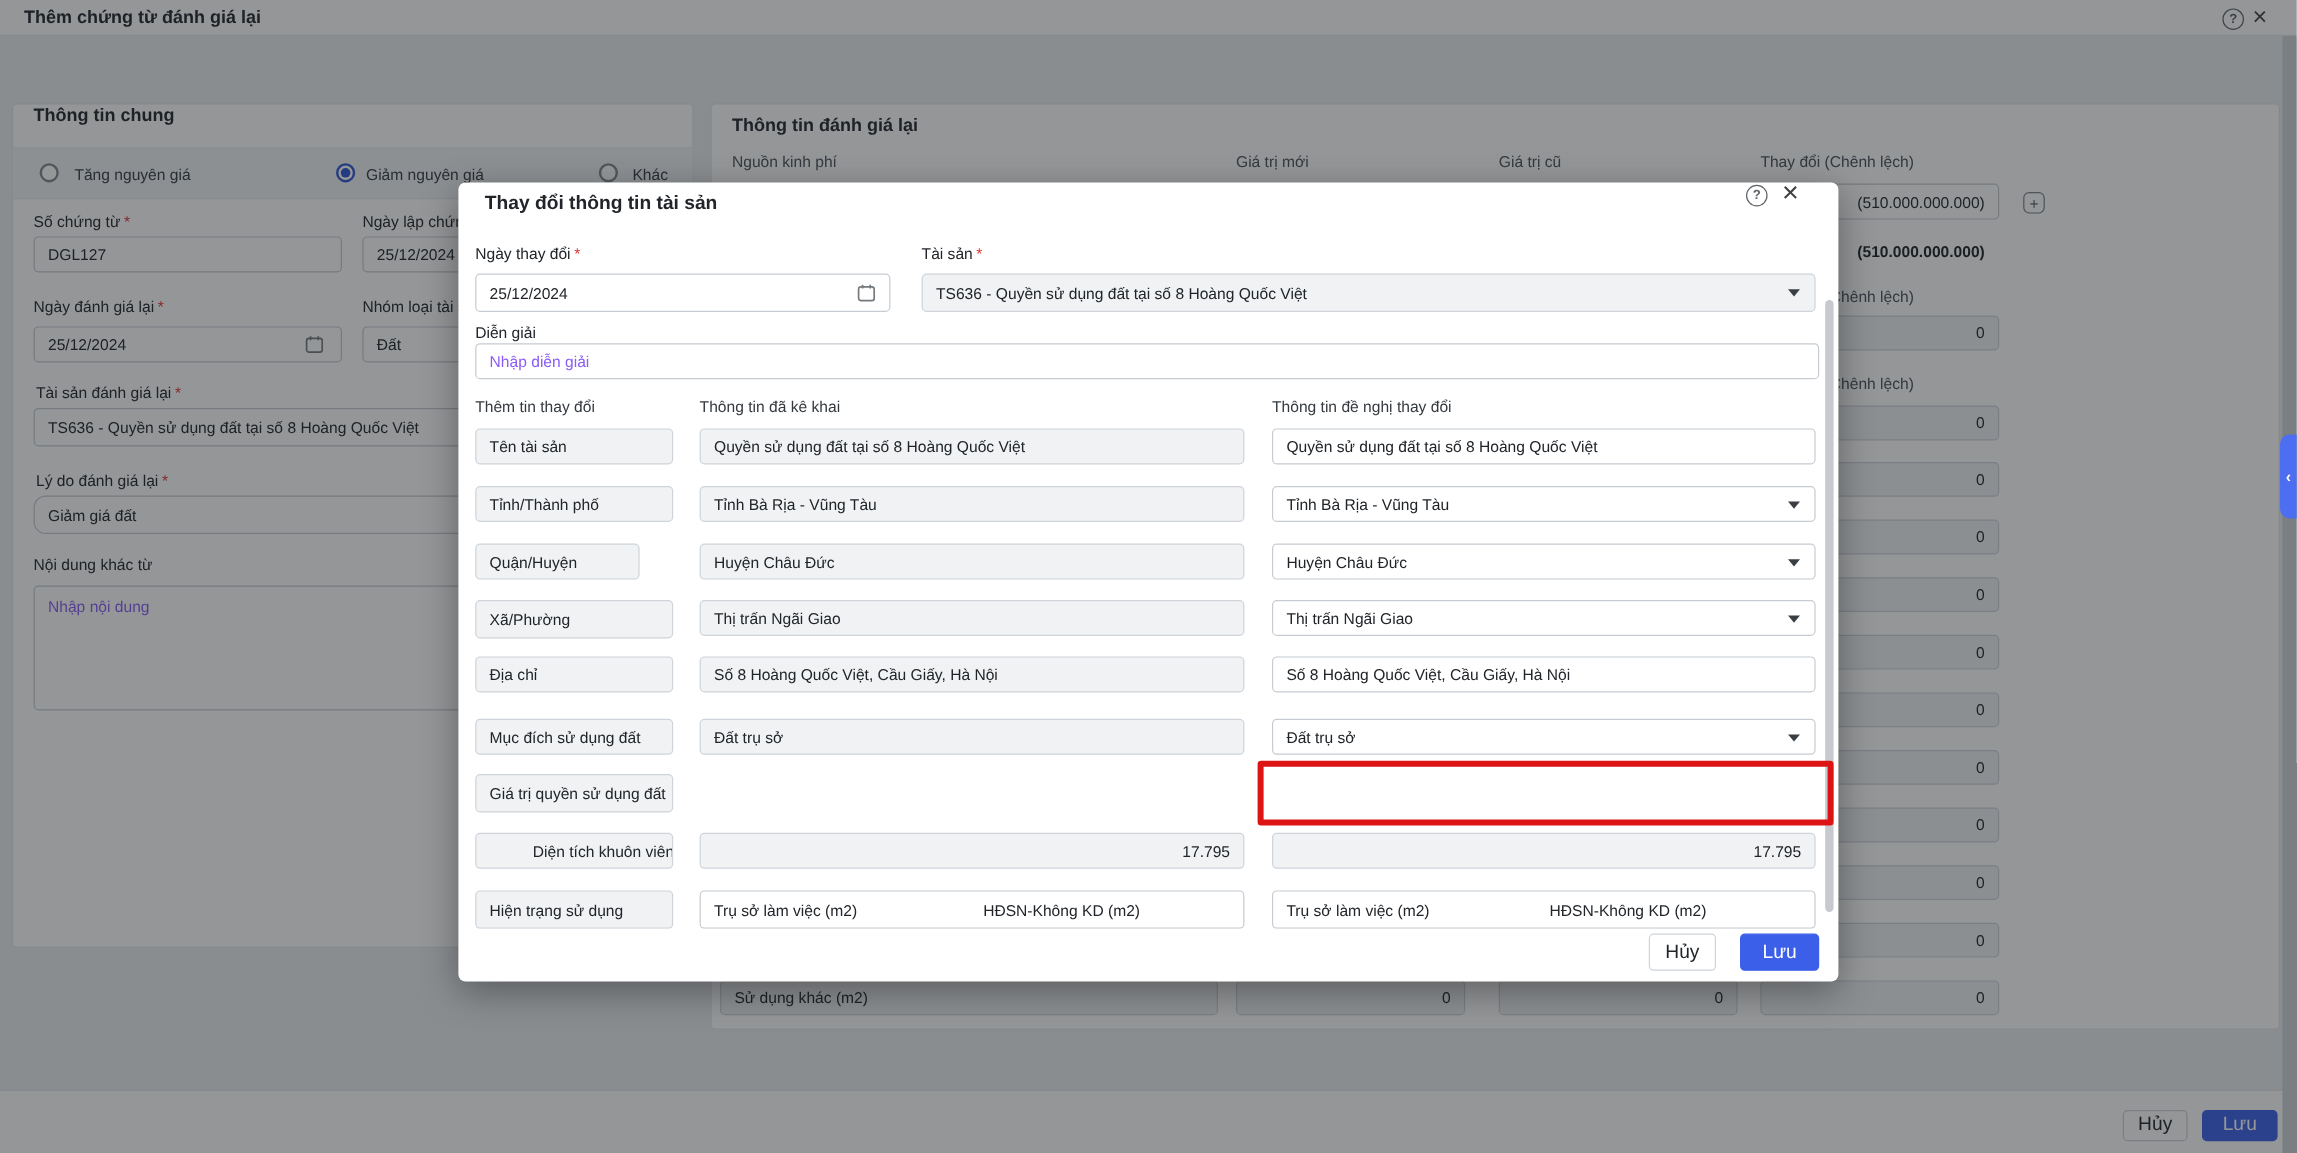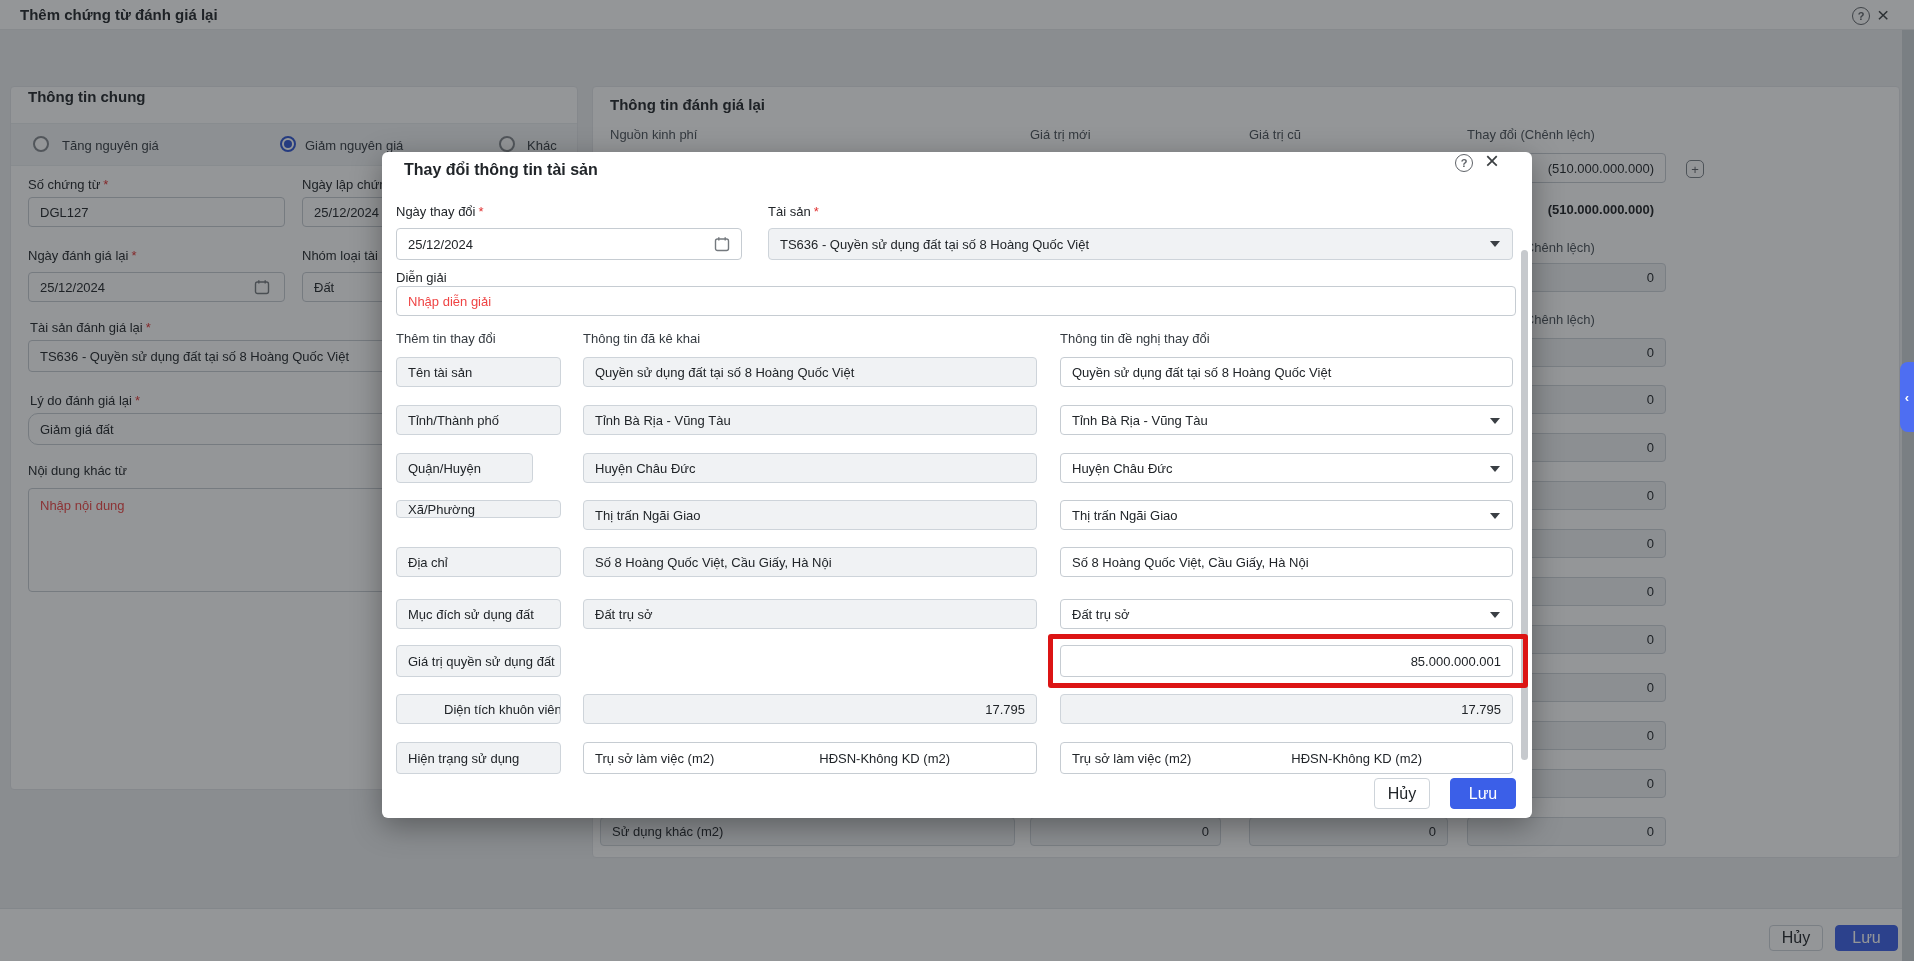--- a/index.html
+++ b/index.html
@@ -17,21 +17,21 @@
   .icon-close{font-size:21px;line-height:18px;color:#3c4043;font-weight:400;}
   
   .card{background:#fff;border:1px solid #e3e5e8;border-radius:4px;}
   .card-title{font-size:15px;font-weight:700;color:#212529;}
   .sec-label{font-size:13px;color:#212529;white-space:nowrap;}
   .req{color:#e03131;margin-left:3px;}
   .inp{background:#fff;border:1px solid #c6ccd2;border-radius:4px;font-size:13px;color:#212529;
     display:flex;align-items:center;padding:0 11px;white-space:nowrap;overflow:hidden;}
   .ro{background:#f0f2f4;border-color:#ced4da;}
   .num{justify-content:flex-end;}
-  .ph{color:#ef4444;}
+  .ph{color:#8b5cf6;}
   .ta{align-items:flex-start;padding-top:9px;}
   
   .radio-band{background:#f1f3f5;border-top:1px solid #e9ecef;border-bottom:1px solid #e9ecef;}
   .radio{width:16px;height:16px;border:2px solid #82878c;border-radius:50%;background:#fff;}
   .radio.sel{border-color:#2e54d1;display:flex;align-items:center;justify-content:center;}
   .radio.sel::after{content:"";width:8px;height:8px;border-radius:50%;background:#2e54d1;}
   .radio-lbl{font-size:13px;color:#343a40;}
   
   .caret{width:0;height:0;border-left:5px solid transparent;border-right:5px solid transparent;border-top:6px solid #3a3f44;}
   .plus-btn{width:18px;height:18px;border:1.5px solid #7a8087;border-radius:5px;color:#5f6368;
@@ -253,21 +253,21 @@
 
   <div class="inner inp ro" style="left:14px;top:301px;width:137px;height:30px;">Quận/Huyện</div>
   <div class="inner inp ro" style="left:201px;top:301px;width:454px;height:30px;">
       <span>Huyện Châu Đức</span>
     </div>
   <div class="inner inp" style="left:678px;top:301px;width:453px;height:30px;">
       <span>Huyện Châu Đức</span>
     </div>
   <div class="inner caret" style="left:1108px;top:314px;"></div>
 
-  <div class="inner inp ro" style="left:14px;top:348px;width:165px;height:18px;">Xã/Phường</div>
+  <div class="inner inp ro" style="left:14px;top:348px;width:165px;height:32px;">Xã/Phường</div>
   <div class="inner inp ro" style="left:201px;top:348px;width:454px;height:30px;">
       <span>Thị trấn Ngãi Giao</span>
     </div>
   <div class="inner inp" style="left:678px;top:348px;width:453px;height:30px;">
       <span>Thị trấn Ngãi Giao</span>
     </div>
   <div class="inner caret" style="left:1108px;top:361px;"></div>
 
   <div class="inner inp ro" style="left:14px;top:395px;width:165px;height:30px;">Địa chỉ</div>
   <div class="inner inp ro" style="left:201px;top:395px;width:454px;height:30px;">
@@ -281,23 +281,20 @@
   <div class="inner inp ro" style="left:201px;top:447px;width:454px;height:30px;">
       <span>Đất trụ sở</span>
     </div>
   <div class="inner inp" style="left:678px;top:447px;width:453px;height:30px;">
       <span>Đất trụ sở</span>
     </div>
   <div class="inner caret" style="left:1108px;top:460px;"></div>
 
   <div class="inner inp ro" style="left:14px;top:493px;width:165px;height:32px;">Giá trị quyền sử dụng đất</div>
   <div class="inner red-frame" style="left:666px;top:482px;width:480px;height:54px;"></div>
-  <div class="inner inp num" style="left:678px;top:493px;width:453px;height:32px;z-index:4;">
-      <span>85.000.000.001</span>
-    </div>
 
   <div class="inner inp ro" style="left:14px;top:542px;width:165px;height:30px;padding-left:47px;">Diện tích khuôn viên (m2)</div>
   <div class="inner inp ro num" style="left:201px;top:542px;width:454px;height:30px;">
       <span>17.795</span>
     </div>
   <div class="inner inp ro num" style="left:678px;top:542px;width:453px;height:30px;">
       <span>17.795</span>
     </div>
 
   <div class="inner inp ro" style="left:14px;top:590px;width:165px;height:32px;">Hiện trạng sử dụng</div>

